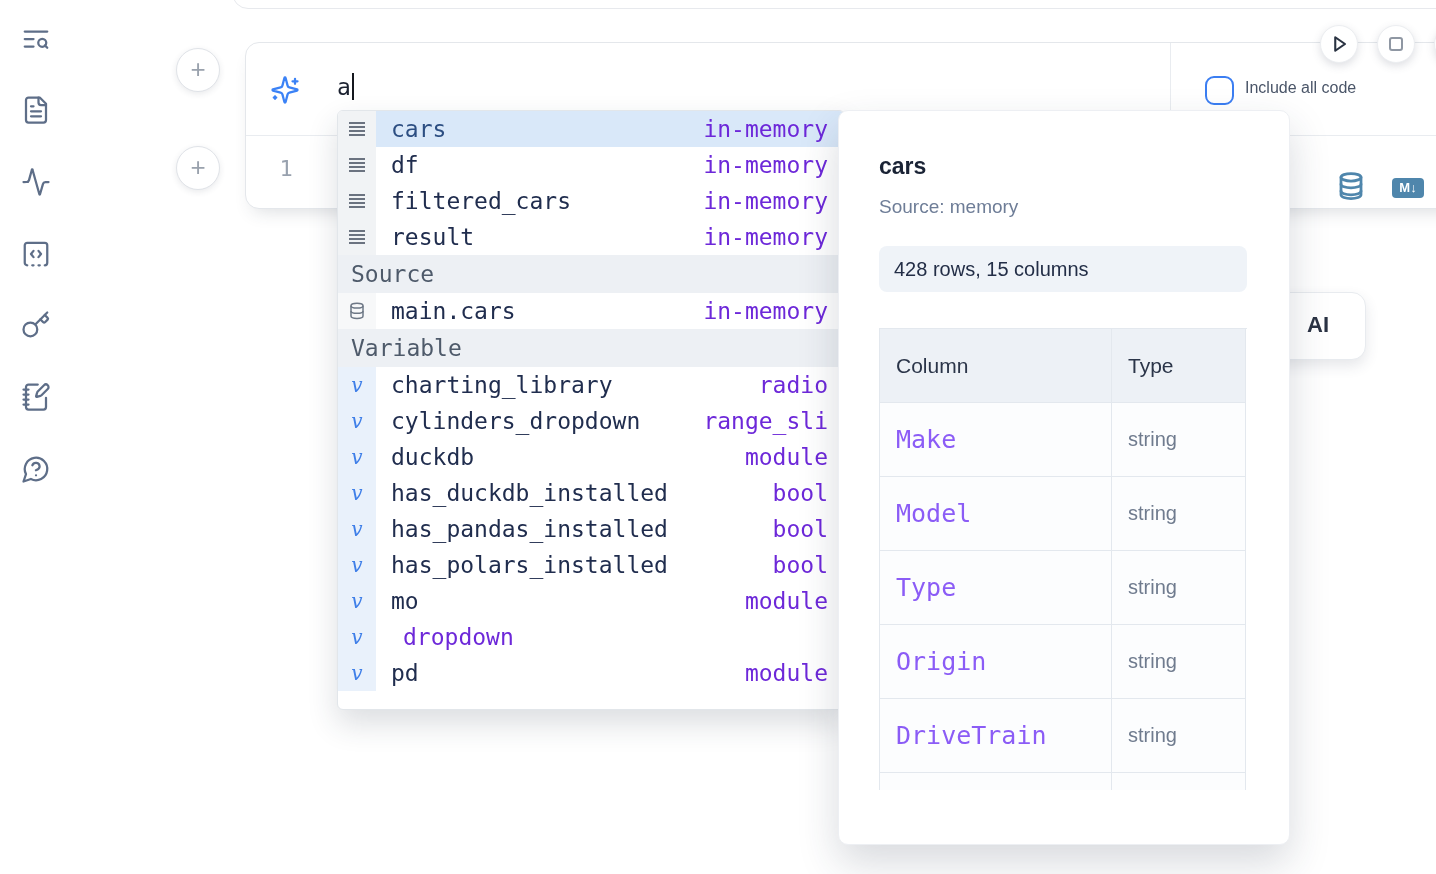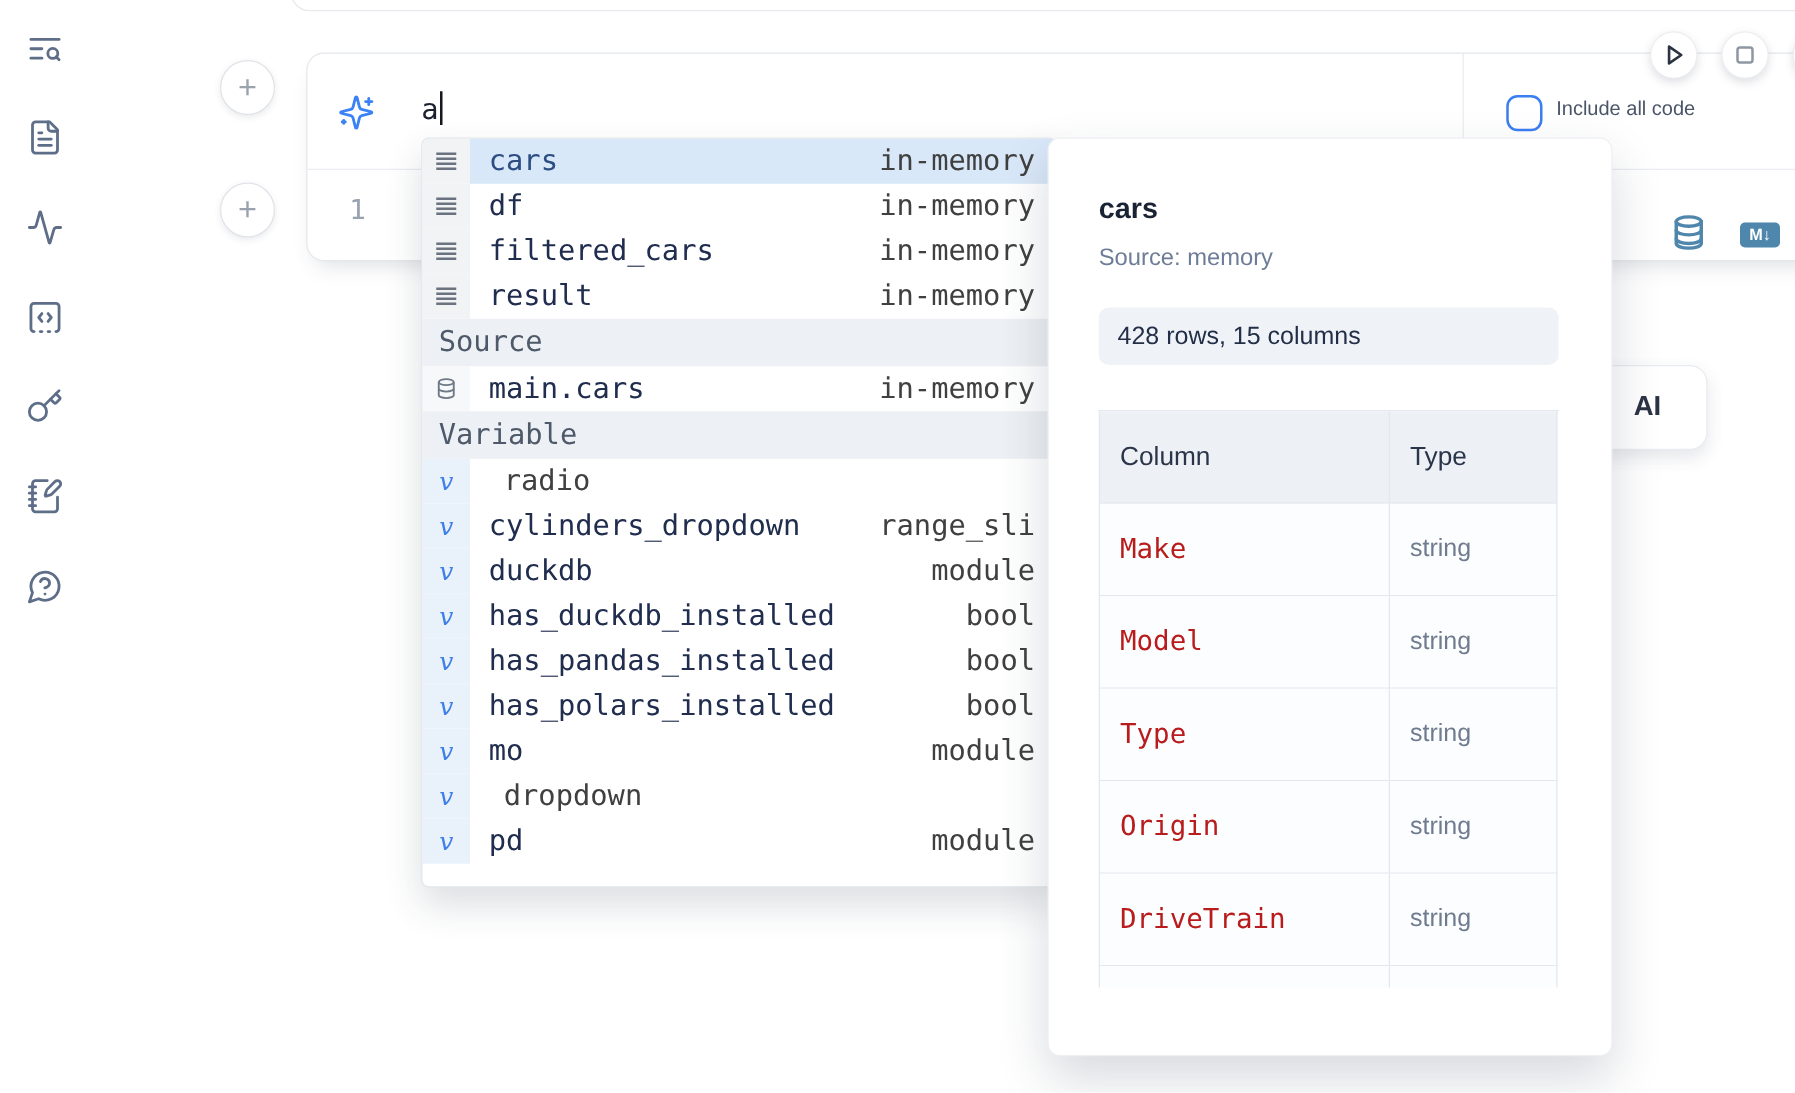--- a/index.html
+++ b/index.html
@@ -60,21 +60,21 @@
   .ac-row { height:36px; display:flex; align-items:stretch; cursor:pointer; }
   .ac-gutter { width:38px; flex:0 0 38px; display:flex; align-items:center; justify-content:center; }
   .g-df { background:#f1f3f5; }
   .g-tb { background:#f7f8f9; }
   .g-var { background:#e9f1fb; }
   .ac-main { flex:1; display:flex; align-items:center; justify-content:space-between;
     padding:0 16px 0 15px; }
   .ac-row.selected .ac-main { background:#d9e8f9; }
   .ac-name { font-size:23px; color:#202d4e; white-space:nowrap; }
   .ac-row.selected .ac-name { color:#2c4e82; }
-  .ac-type { font-size:23px; color:#404040; white-space:nowrap; margin-left:12px; }
+  .ac-type { font-size:23px; color:#6d28d9; white-space:nowrap; margin-left:12px; }
   .v-glyph { font-family:"DejaVu Serif", serif; font-style:italic; font-size:20px; color:#3f7fe8; }
 
   
   #ai-button { position:absolute; left:1120px; top:292px; width:246px; height:68px;
     background:#fff; border:1px solid #e8ebef; border-radius:14px;
     box-shadow:0 6px 14px rgba(50,60,80,.12); z-index:2; cursor:pointer;
     text-align:right; line-height:64px; padding-right:36px;
     font-size:22px; font-weight:bold; color:#2b3344; }
 
   
@@ -84,21 +84,21 @@
   #pv-title { font-size:23px; font-weight:bold; color:#1a2335; }
   #pv-source { margin-top:16px; font-size:19px; color:#6e7d97; }
   #pv-pill { margin-top:28px; width:368px; height:46px; background:#eff3f8; border-radius:8px;
     line-height:46px; padding-left:15px; font-size:20px; color:#232e47; }
   #pv-table { margin-top:36px; width:368px; height:462px; overflow:hidden;
     border-left:1px solid #e3e8ee; border-top:1px solid #e3e8ee; }
   .pv-row { display:grid; grid-template-columns:232px 134px; }
   .pv-cell { height:74px; border-right:1px solid #e3e8ee; border-bottom:1px solid #e3e8ee;
     padding-left:16px; display:flex; align-items:center; background:#fcfdfe; }
   .pv-row.head .pv-cell { background:#edf1f6; font-size:21px; color:#2b3549; }
-  .pv-col-name { font-family:"DejaVu Sans Mono", monospace; font-size:22px; color:#b91c1c; }
+  .pv-col-name { font-family:"DejaVu Sans Mono", monospace; font-size:25px; color:#8b5cf6; }
   .pv-col-type { font-size:20px; color:#6f7b8e; }
 </style>
 </head>
 <body>
 
 <div id="prev-cell"></div>
 
 <nav id="sidebar">
     <div class="sb-icon" style="top: 24px;">
       <svg fill="none" stroke="currentColor" stroke-width="1.8" stroke-linecap="round" stroke-linejoin="round" viewBox="0 0 24 24">
@@ -269,20 +269,21 @@
         <span class="ac-name">main.cars</span>
         <span class="ac-type">in-memory</span>
       </div>
     </div>
     <div class="ac-header">Variable</div>
     <div class="ac-row">
       <div class="ac-gutter g-var">
         <span class="v-glyph">v</span>
       </div>
       <div class="ac-main">
+        <span class="ac-name">charting_library</span>
         <span class="ac-type">radio</span>
       </div>
     </div>
     <div class="ac-row">
       <div class="ac-gutter g-var">
         <span class="v-glyph">v</span>
       </div>
       <div class="ac-main">
         <span class="ac-name">cylinders_dropdown</span>
         <span class="ac-type">range_sli</span>

